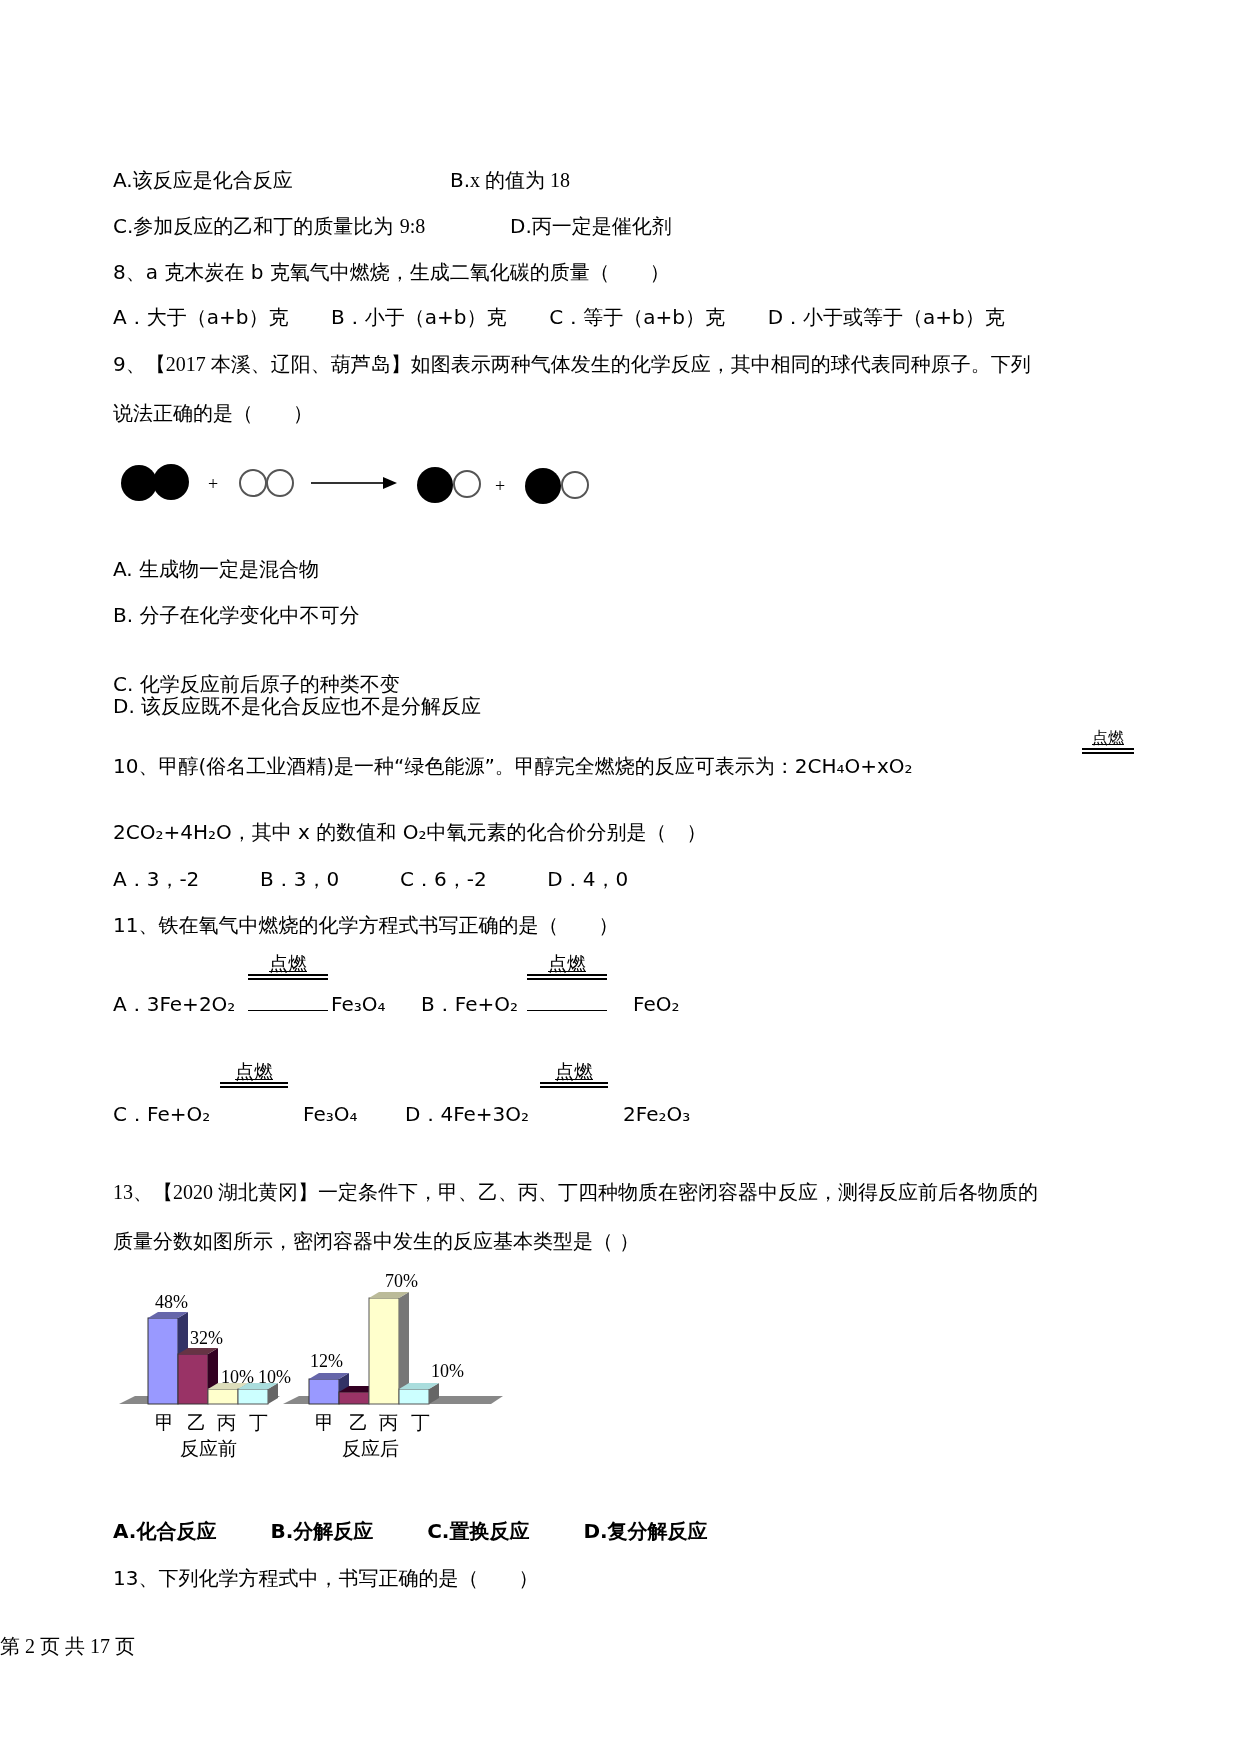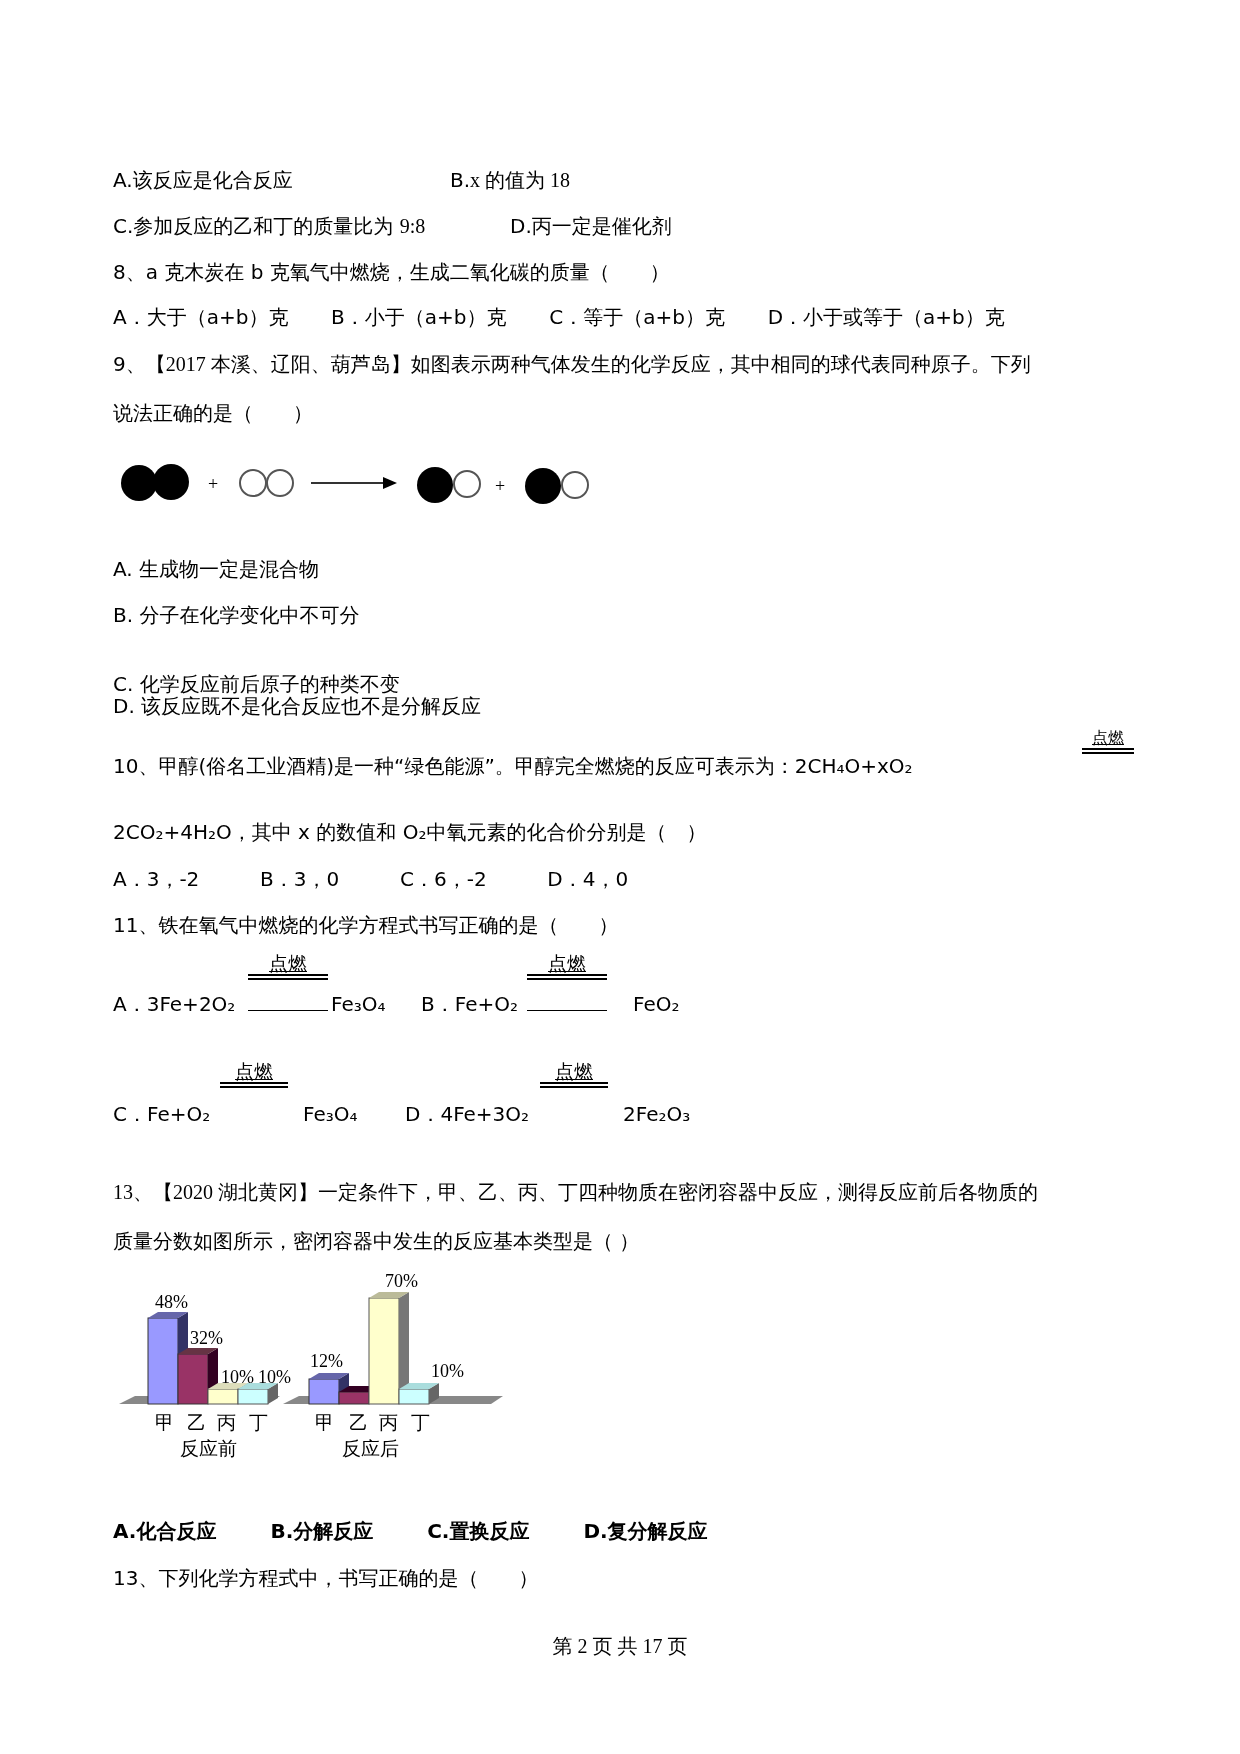--- a/index.html
+++ b/index.html
@@ -5,21 +5,21 @@
   html,body{margin:0;padding:0;background:#fff;}
   body{width:1240px;height:1754px;position:relative;overflow:hidden;color:#000;
        font-family:"DejaVu Sans","Liberation Sans",sans-serif;font-size:20px;}
   .ln{position:absolute;left:113px;white-space:nowrap;line-height:28px;}
   .serif{font-family:"Liberation Serif","DejaVu Serif",serif;}
   .sp{display:inline-block;}
   .cond{position:absolute;text-align:center;}
   .cond .t{display:block;font-size:19px;line-height:22px;text-decoration:underline;}
   .cond .bar{display:block;border-top:2px solid #000;border-bottom:2px solid #000;height:2px;}
   .cond .under{display:block;border-bottom:1px solid #000;height:26px;}
-  .footer{position:absolute;top:1589px;left:0;width:1240px;text-align:center;font-size:20px;}
+  .footer{position:absolute;top:1589px;left:0;width:1240px;text-align:left;font-size:20px;}
   svg text{font-family:"Liberation Serif","DejaVu Serif",serif;}
 </style>
 </head>
 <body>
 
 <div class="ln" style="top:166px;"><span>A.该反应是化合反应</span></div>
 <div class="ln" style="top:166px;left:450px;"><span>B.</span><span class="serif">x 的值为 18</span></div>
 <div class="ln" style="top:212px;"><span>C.参加反应的乙和丁的质量比为 </span><span class="serif">9:8</span></div>
 <div class="ln" style="top:212px;left:510px;"><span>D.丙一定是催化剂</span></div>
 

